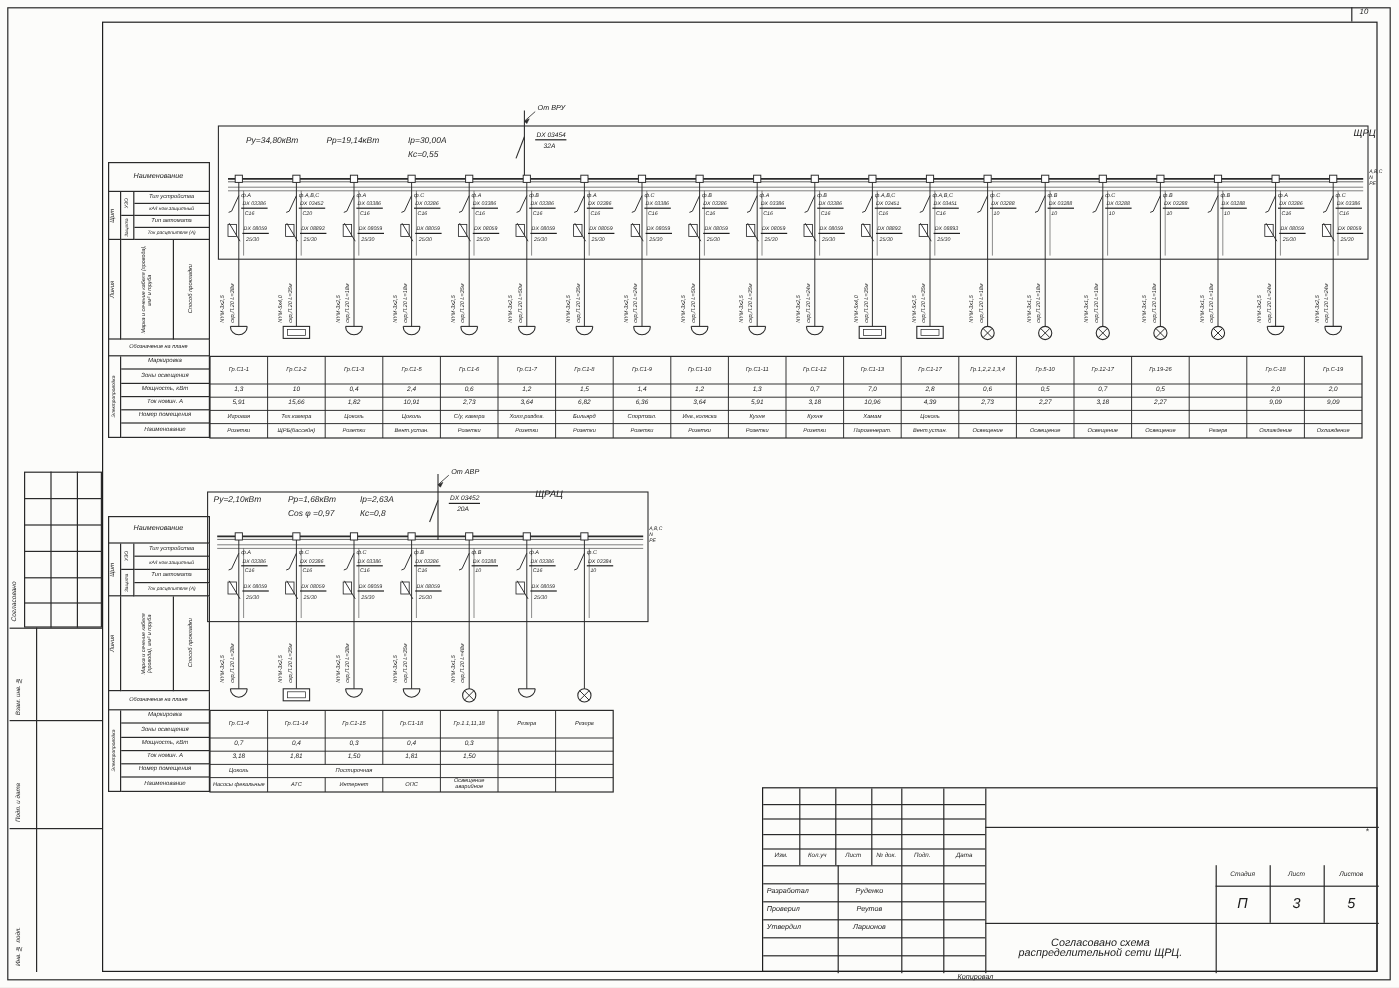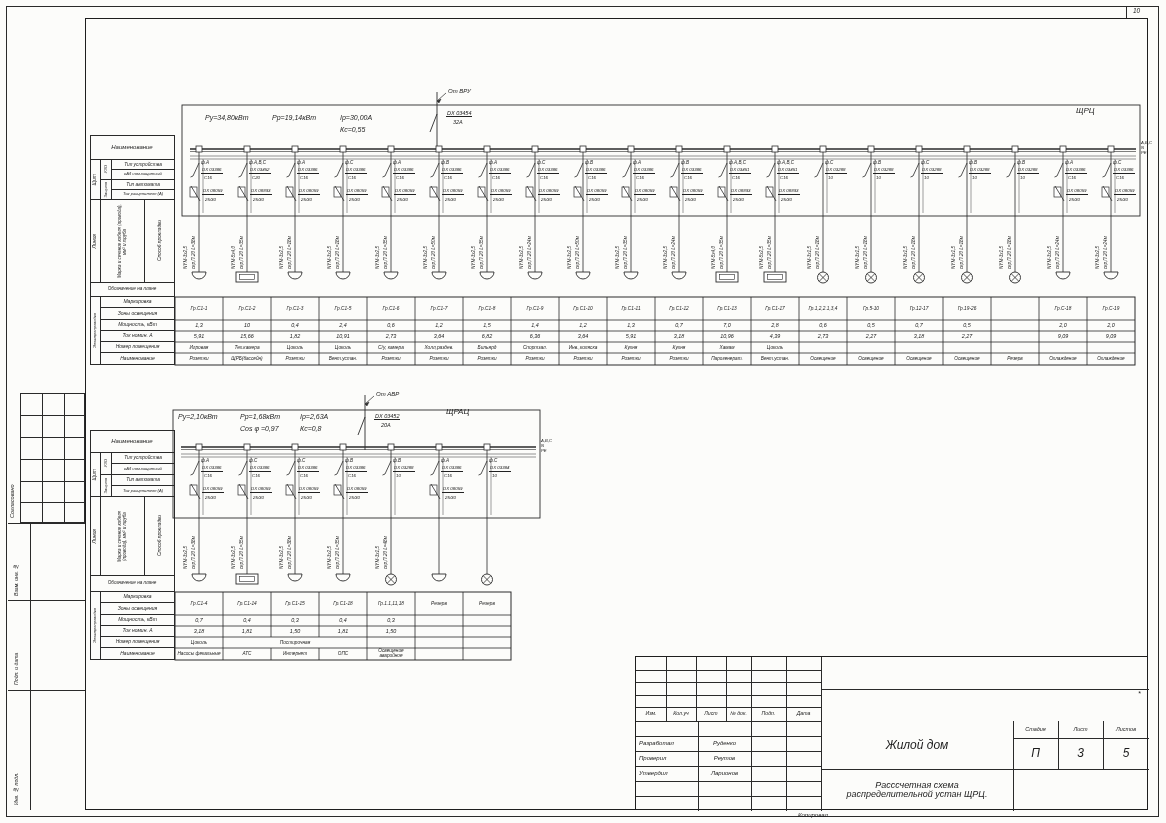--- a/index.html
+++ b/index.html
@@ -389,21 +389,21 @@
       <div class="lc" style="left: 101px; top: 592px; width: 74px; height: 11px; font-size: 5px;">Маркировка</div>
       <div class="lc" style="left: 101px; top: 603px; width: 74px; height: 12px; font-size: 5px;">Зоны освещения</div>
       <div class="lc" style="left: 101px; top: 615px; width: 74px; height: 11px; font-size: 5px;">Мощность, кВт</div>
       <div class="lc" style="left: 101px; top: 626px; width: 74px; height: 11px; font-size: 5px;">Ток номин. А</div>
       <div class="lc" style="left: 101px; top: 637px; width: 74px; height: 11px; font-size: 5px;">Номер помещения</div>
       <div class="lc" style="left: 101px; top: 648px; width: 74px; height: 12px; font-size: 5px;">Наименование</div>
       <div class="t" style="left: 205px; top: 114px; font-size: 7px;">Ру=34,80кВт</div>
       <div class="t" style="left: 272px; top: 114px; font-size: 7px;">Рр=19,14кВт</div>
       <div class="t" style="left: 340px; top: 114px; font-size: 7px;">Iр=30,00А</div>
       <div class="t" style="left: 340px; top: 126px; font-size: 7px;">Кс=0,55</div>
-      <div class="t" style="left: 1076px; top: 107px; font-size: 8px;">ЩРЦ</div>
+      <div class="t" style="left: 1128px; top: 107px; font-size: 8px;">ЩРЦ</div>
       <div class="t" style="left: 448px; top: 88px; font-size: 6px;">От ВРУ</div>
       <div class="t frac" style="left: 446px; top: 110px; font-size: 5.5px;">DX  03454</div>
       <div class="t" style="left: 453px; top: 119px; font-size: 5.5px;">32А</div>
       <div class="t" style="left: 1141px; top: 141px; font-size: 4.2px;">А,В,С</div>
       <div class="t" style="left: 1141px; top: 145.8px; font-size: 4.2px;">N</div>
       <div class="t" style="left: 1141px; top: 150.6px; font-size: 4.2px;">PE</div>
       <div class="t" style="left: 201px; top: 160px; font-size: 4.6px;">ф.А</div>
       <div class="t frac" style="left: 201px; top: 168px; font-size: 4.4px;">DX 03386</div>
       <div class="t" style="left: 204px; top: 176px; font-size: 4.4px;">С16</div>
       <div class="t frac" style="left: 202px; top: 189px; font-size: 4.4px;">DX 08059</div>
@@ -779,27 +779,26 @@
     <div class="c" style="left:150px;top:50px;width:35px;height:14px;font-size:5.2px">Дата</div>
 
     <div class="t" style="left:3px;top:83px;font-size:6px">Разработал</div>
     <div class="c" style="left:62px;top:79px;width:53px;height:15px;font-size:6px">Руденко</div>
     <div class="t" style="left:3px;top:98px;font-size:6px">Проверил</div>
     <div class="c" style="left:62px;top:94px;width:53px;height:15px;font-size:6px">Реутов</div>
     <div class="t" style="left:3px;top:113px;font-size:6px">Утвердил</div>
     <div class="c" style="left:62px;top:109px;width:53px;height:15px;font-size:6px">Ларионов</div>
 
     <div class="t" style="left:502px;top:33px;font-size:7px">*</div>
-    <div class="c" style="left:185px;top:64px;width:192px;height:48px;font-size:12px">Жилой дом</div>
     <div class="c" style="left:377px;top:64px;width:45px;height:17px;font-size:5.5px">Стадия</div>
     <div class="c" style="left:422px;top:64px;width:45px;height:17px;font-size:5.5px">Лист</div>
     <div class="c" style="left:467px;top:64px;width:46px;height:17px;font-size:5.5px">Листов</div>
     <div class="c" style="left:377px;top:81px;width:45px;height:31px;font-size:12px">П</div>
     <div class="c" style="left:422px;top:81px;width:45px;height:31px;font-size:12px">3</div>
     <div class="c" style="left:467px;top:81px;width:46px;height:31px;font-size:12px">5</div>
     <div class="c" style="left:187px;top:112px;width:188px;height:42px;flex-direction:column;font-size:9px">
-      <div>Расссчетная схема</div>
-      <div>распределительной устан  ЩРЦ.</div>
+      <div>Согласовано схема</div>
+      <div>распределительной сети  ЩРЦ.</div>
     </div>
   </div>
 
   <div class="t" style="left:798px;top:812px;font-size:6px">Копировал</div>
 </div>
 
 </body></html>

